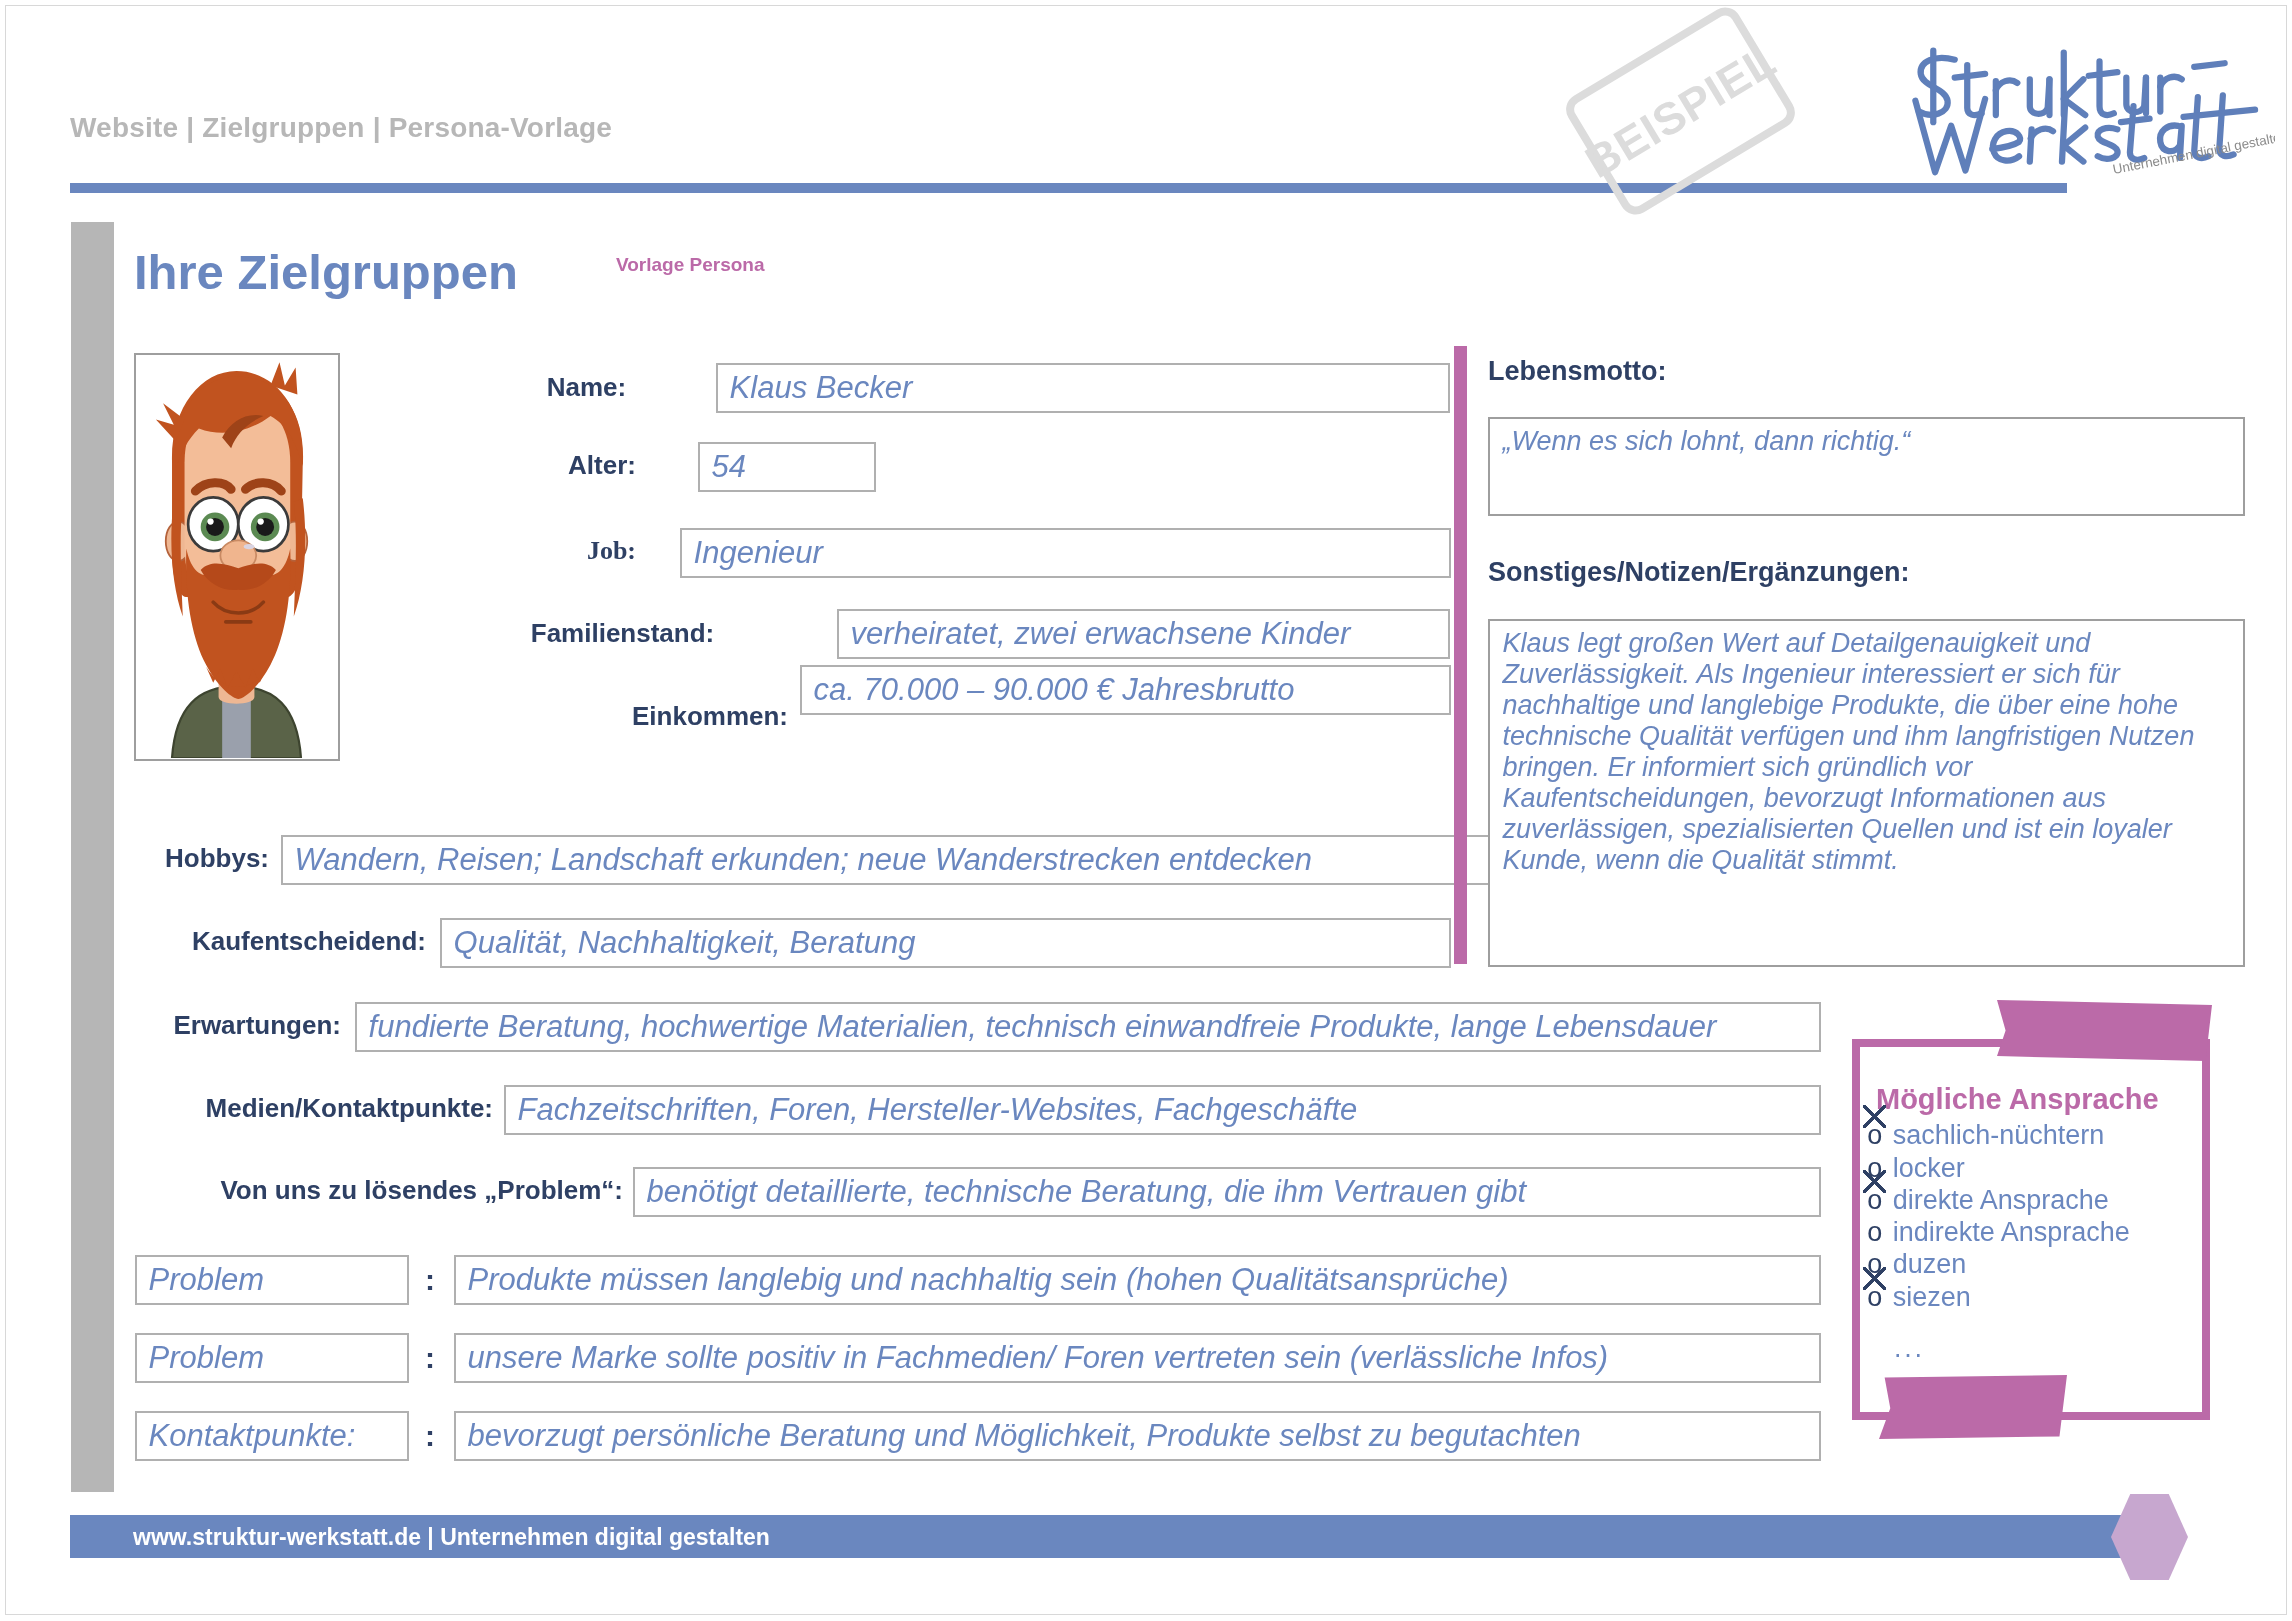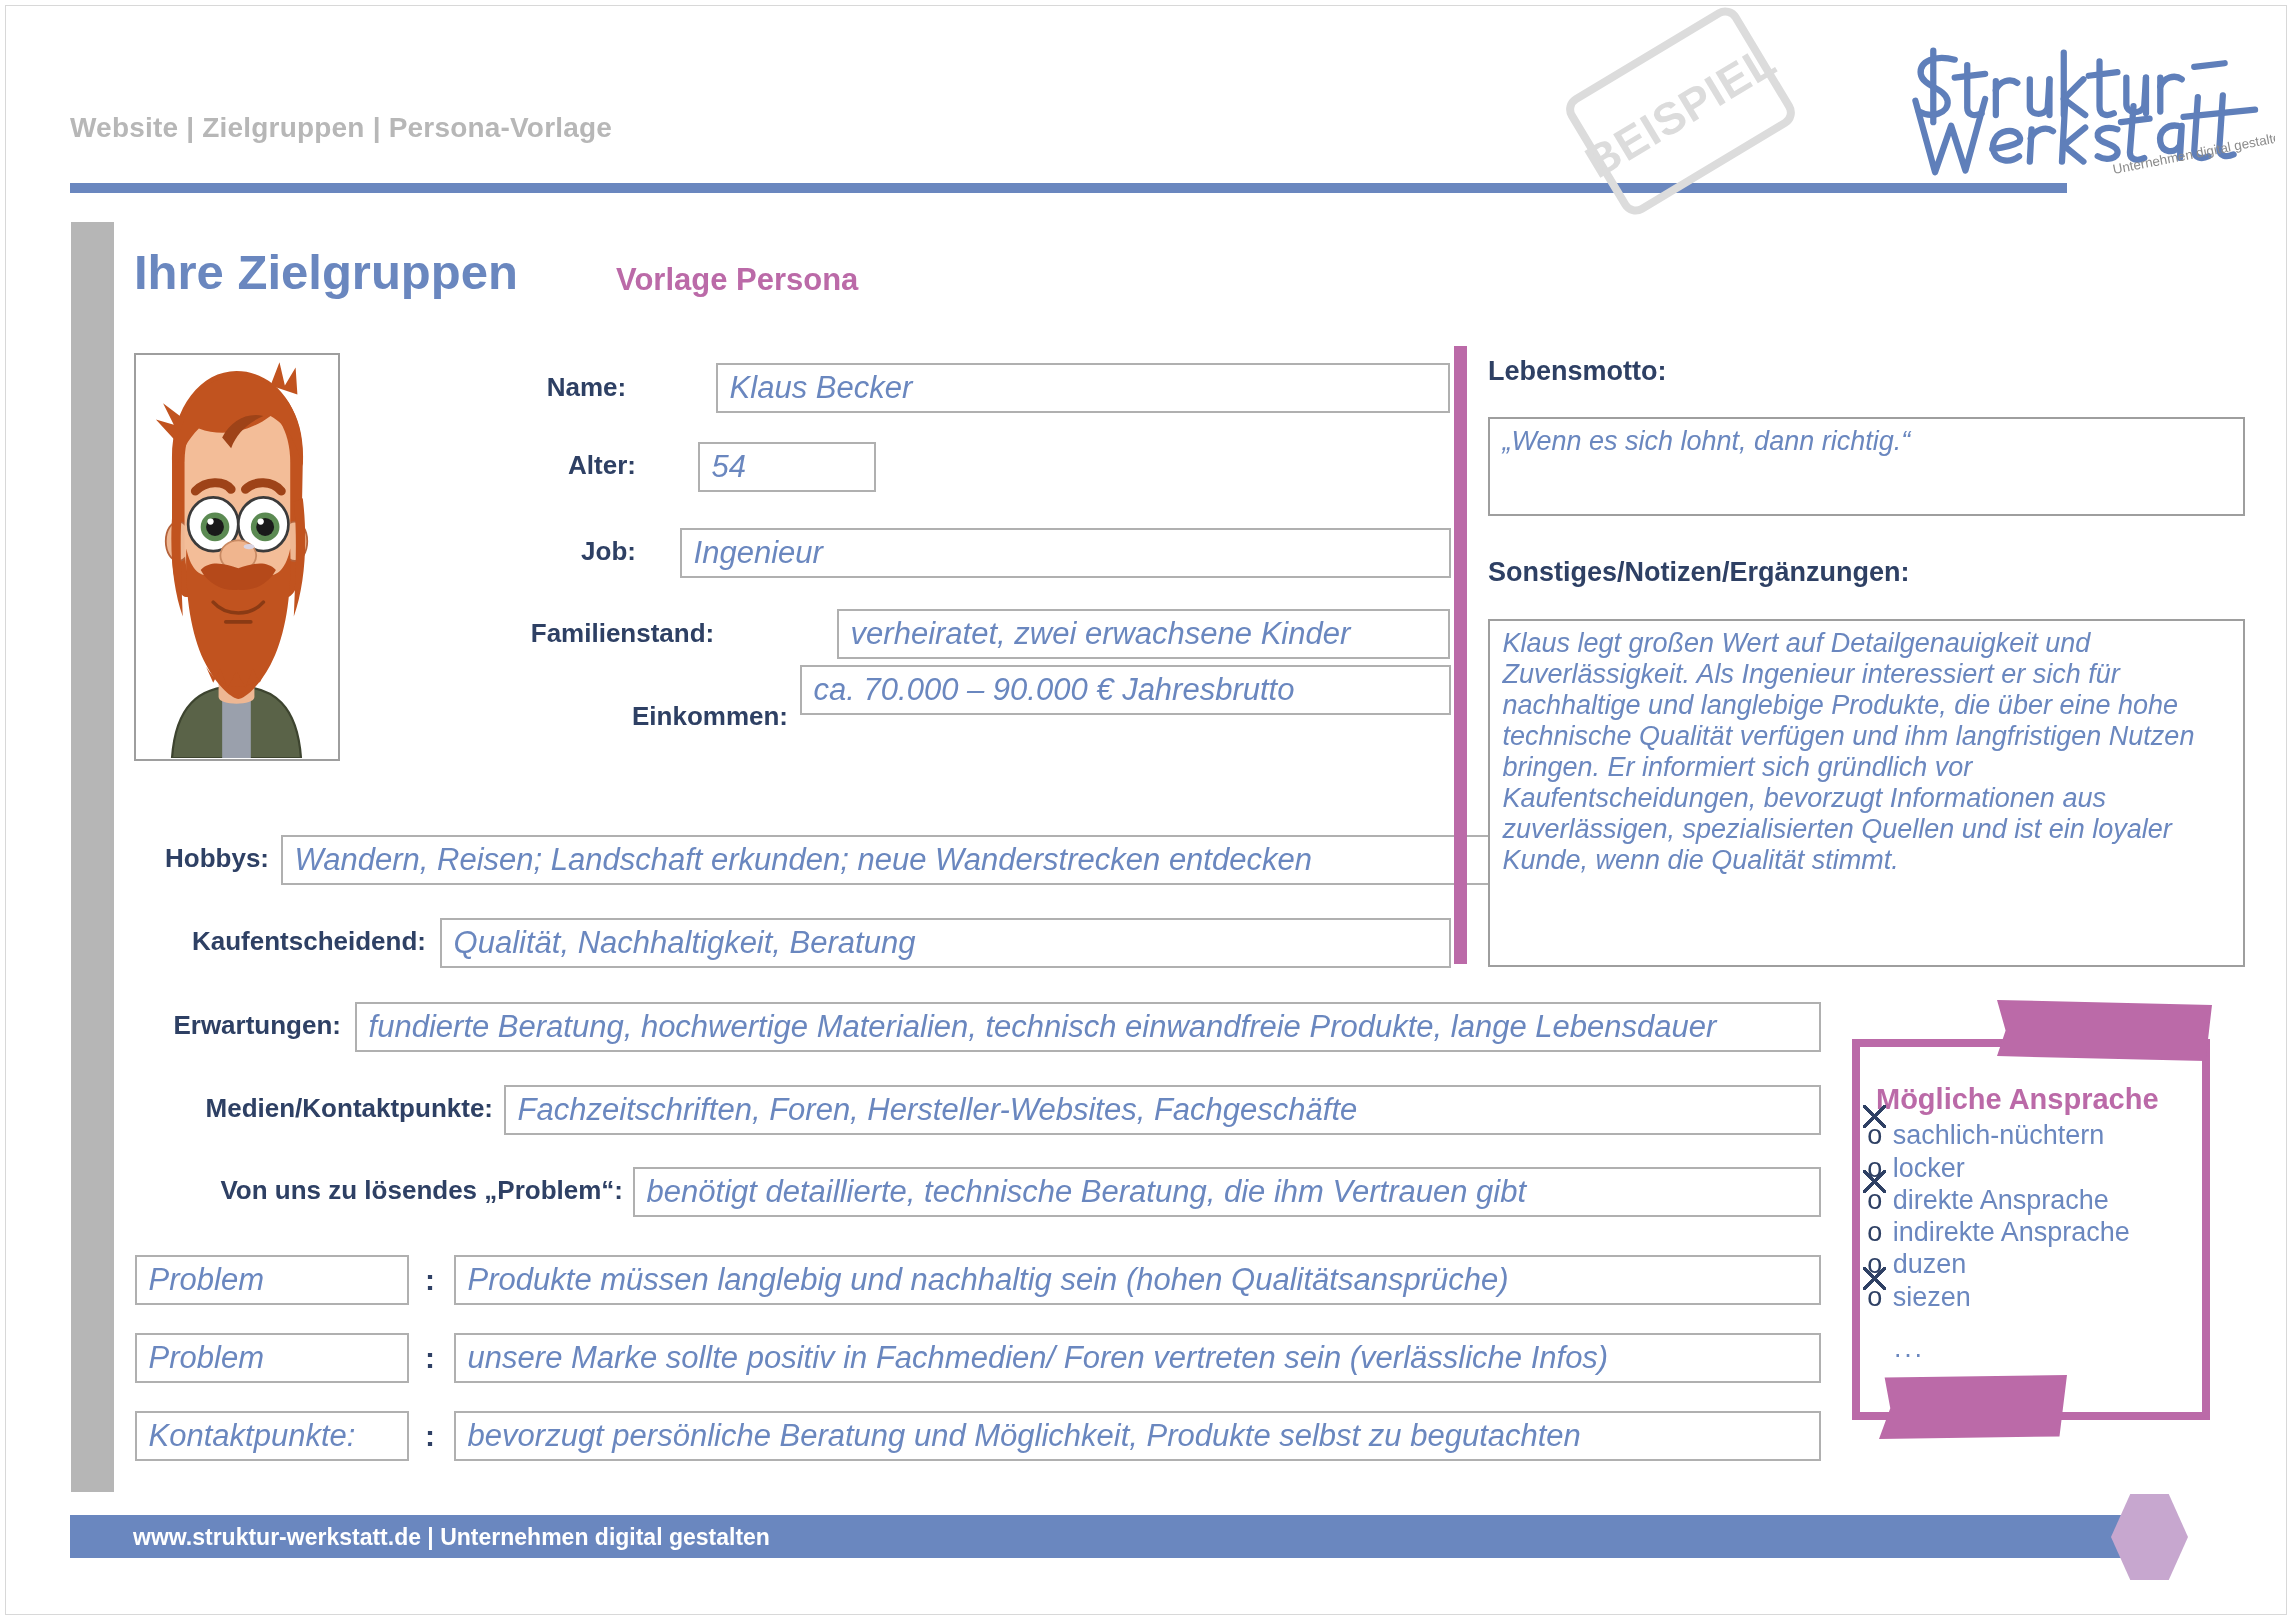--- a/index.html
+++ b/index.html
@@ -84,22 +84,22 @@
   .page-title {
     position: absolute;
     left: 134px; top: 244px;
     font-size: 49px;
     font-weight: bold;
     color: #6a87bf;
     white-space: nowrap;
   }
   .page-subtitle {
     position: absolute;
-    left: 616px; top: 262px;
-    font-size: 31px;
+    left: 616px; top: 254px;
+    font-size: 19px;
     font-weight: bold;
     color: #bb6aa8;
     white-space: nowrap;
   }
 
   
   .avatar-frame {
     position: absolute;
     left: 134px; top: 353px;
     width: 206px; height: 408px;
@@ -394,21 +394,21 @@
 <div class="lbl" style="left:537px; top:372px; width:99px;text-align:center;">Name:</div>
 <div class="fld" style="left:716px; top:363px; width:734px; height:50px;">
   <span>Klaus Becker</span>
 </div>
 
 <div class="lbl" style="left:537px; top:450px; width:99px;">Alter:</div>
 <div class="fld" style="left:698px; top:442px; width:178px; height:50px;">
   <span>54</span>
 </div>
 
-<div class="lbl" style="left:537px; top:536px; width:99px;">Job:</div>
+<div class="lbl" style="left:537px; top:536px; width:99px;font-family:Liberation Serif, serif;">Job:</div>
 <div class="fld" style="left:680px; top:528px; width:771px; height:50px;">
   <span>Ingenieur</span>
 </div>
 
 <div class="lbl" style="left:430px; top:618px; width:385px;text-align:center;">Familienstand:</div>
 <div class="fld" style="left:837px; top:609px; width:613px; height:50px;">
   <span>verheiratet, zwei erwachsene Kinder</span>
 </div>
 
 <div class="lbl" style="left:430px; top:701px; width:358px;">Einkommen:</div>

